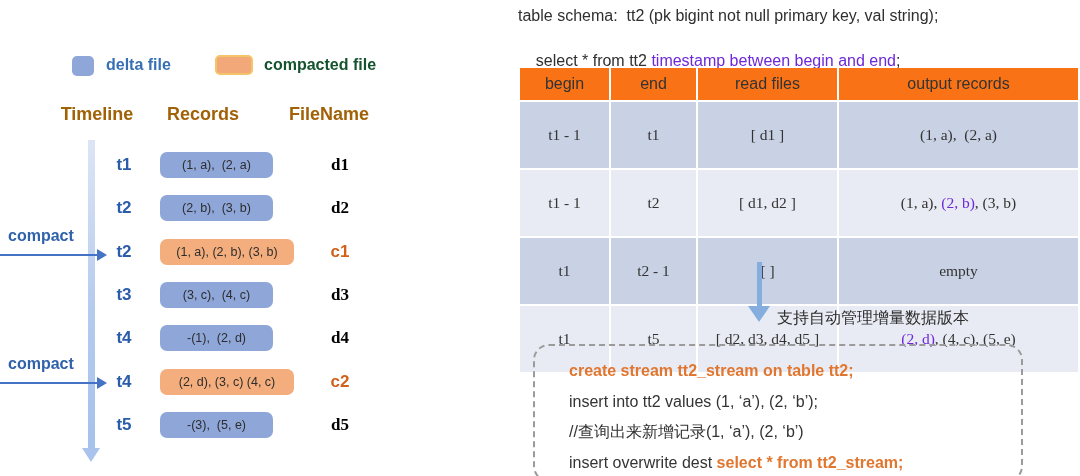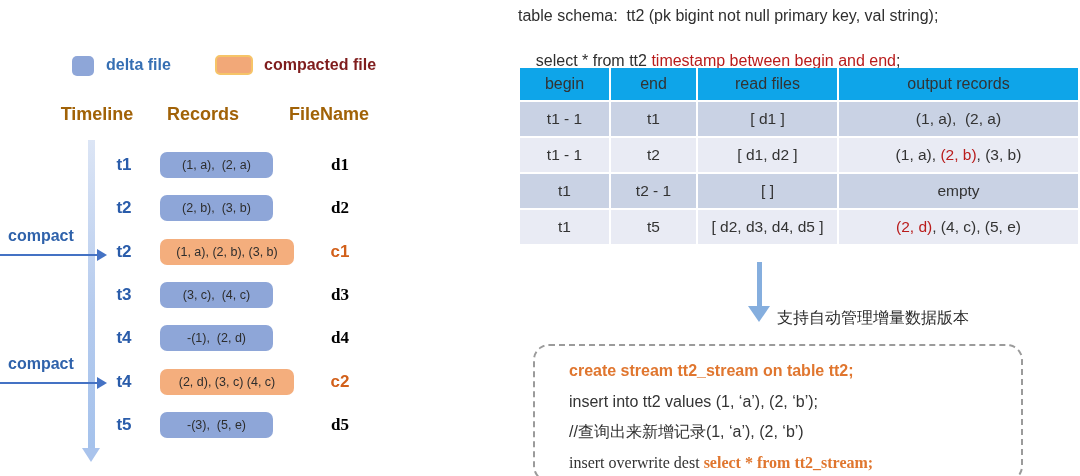--- a/index.html
+++ b/index.html
@@ -9,21 +9,21 @@
     color:#2b2b2b;
   }
   .abs { position:absolute; }
 
   
   .legend-swatch { border-radius:5px; }
   .swatch-delta { left:72px; top:56px; width:22px; height:20px; background:#8ea6d8; }
   .swatch-comp  { left:215px; top:55px; width:38px; height:20px; background:#f2a878; border:2px solid #f6c468; box-sizing:border-box; }
   .legend-label { top:56px; font-weight:bold; font-size:16px; white-space:pre; }
   .lab-delta { left:106px; color:#366fb3;text-align:right; }
-  .lab-comp  { left:264px; color:#7f1d1d; }
+  .lab-comp  { left:264px; color:#14532d; }
 
   .col-header { top:104px; font-weight:bold; font-size:18px; color:#a16207; text-align:center; }
   .h-timeline { left:58px;  width:78px; }
   .h-records  { left:166px; width:74px; }
   .h-filename { left:288px; width:82px; }
 
   .axis-bar { left:88px; top:140px; width:7px; height:308px;
               background:linear-gradient(to bottom,#dce5f5 0%,#b5cbee 55%,#a5c2ec 100%); }
   .axis-head { left:82px; top:448px; width:0; height:0;
                border-left:9px solid transparent; border-right:9px solid transparent;
@@ -45,41 +45,41 @@
   .cl1 { top:227px; } .cl2 { top:355px; }
   .compact-line { left:0; width:98px; height:2px; background:#4472c4; }
   .cn1 { top:254px; } .cn2 { top:382px; }
   .compact-head { width:0; height:0; border-top:6px solid transparent; border-bottom:6px solid transparent;
                   border-left:10px solid #4472c4; left:97px; }
   .ch1 { top:249px; } .ch2 { top:377px; }
 
   
   .schema-line { left:518px; top:7px;  font-size:16px; color:#2f2f2f; white-space:pre; }
   .select-line { left:518px; top:34px; font-size:16px; color:#2f2f2f; white-space:pre; }
-  .hl { color:#b91c1c; }
+  .hl { color:#6d28d9; }
   .hl-bold { color:#e0762f; font-weight:bold; }
 
   .rtable { position:absolute; left:518px; top:66px; border-collapse:separate; border-spacing:2px;
             table-layout:fixed; width:562px; }
-  .rtable th { background:#0ea5e9; height:32px; font-weight:normal; font-size:16px; color:#333;
+  .rtable th { background:#f97316; height:32px; font-weight:normal; font-size:16px; color:#333;
                text-align:center; padding:0; }
-  .rtable td { height:34px; font-size:15.5px; color:#333; text-align:center; padding:0; white-space:pre; }
+  .rtable td { height:34px; font-size:15.5px; color:#333; text-align:center; padding:16px; white-space:pre;font-family:Liberation Serif, serif; }
   tr.row-dark td  { background:#c9d2e4; }
   tr.row-light td { background:#e9ebf4; }
 
   .down-arrow-shaft { left:757px; top:262px; width:5px; height:46px; background:#85aede; }
   .down-arrow-head  { left:748px; top:306px; width:0; height:0;
                       border-left:11px solid transparent; border-right:11px solid transparent;
                       border-top:16px solid #85aede; }
   .annotation { left:777px; top:276px; font-size:16px; color:#2b2b2b;margin-top:32px; }
 
   .code-box { left:533px; top:344px; width:490px; height:138px; border:2px dashed #9b9b9b;
               border-radius:16px; box-sizing:border-box; }
   .code-line { position:absolute; left:34px; font-size:16px; color:#333; white-space:pre; }
-  .cd0 { top:16px; } .cd1 { top:47px; } .cd2 { top:76px; } .cd3 { top:108px;font-family:Liberation Serif, serif; }
+  .cd0 { top:16px; } .cd1 { top:47px; } .cd2 { top:76px; } .cd3 { top:108px; }
 </style>
 </head>
 <body>
 
 <div class="canvas">
 
   <div class="abs legend-swatch swatch-delta"></div>
   <div class="abs legend-label lab-delta">delta file</div>
   <div class="abs legend-swatch swatch-comp"></div>
   <div class="abs legend-label lab-comp">compacted file</div>

